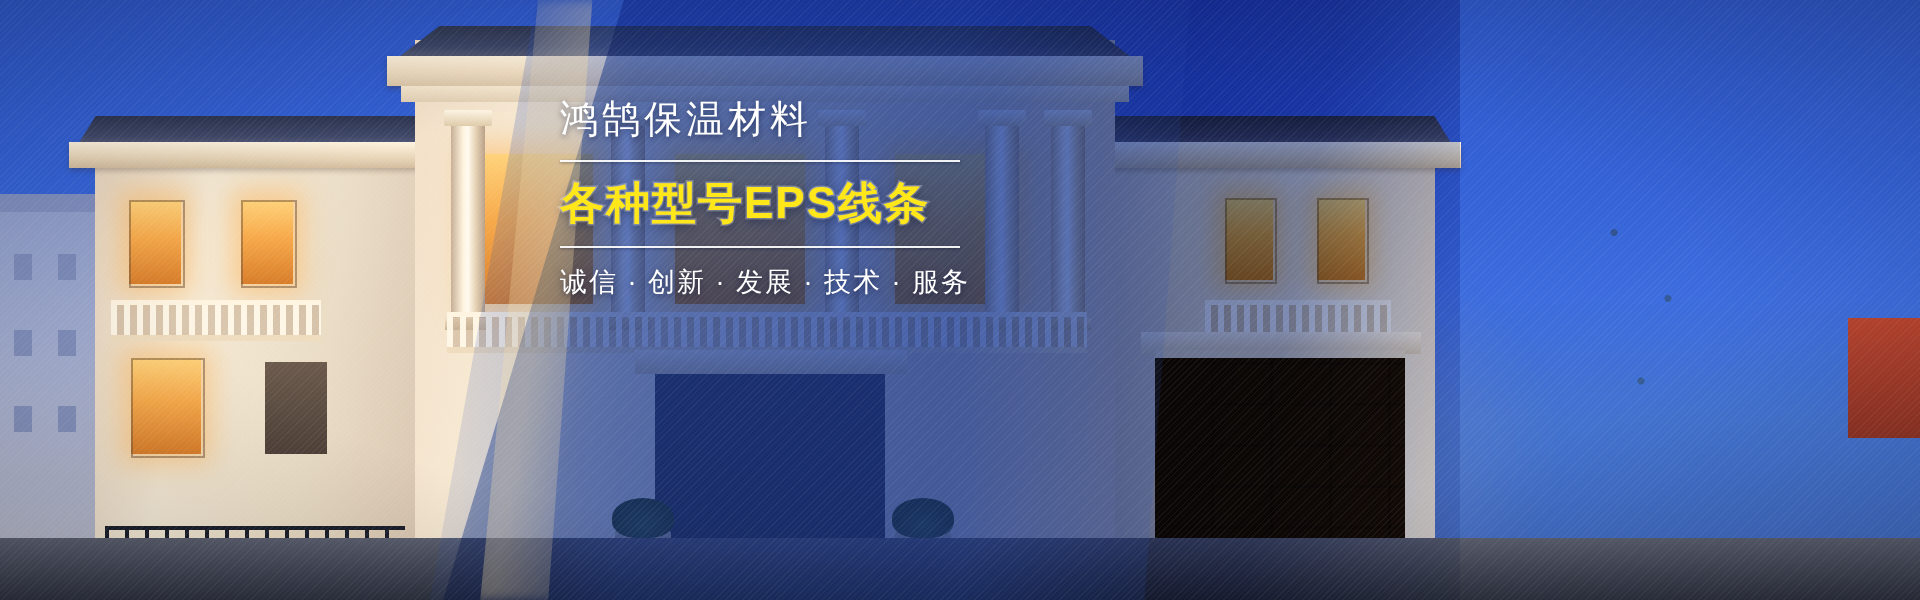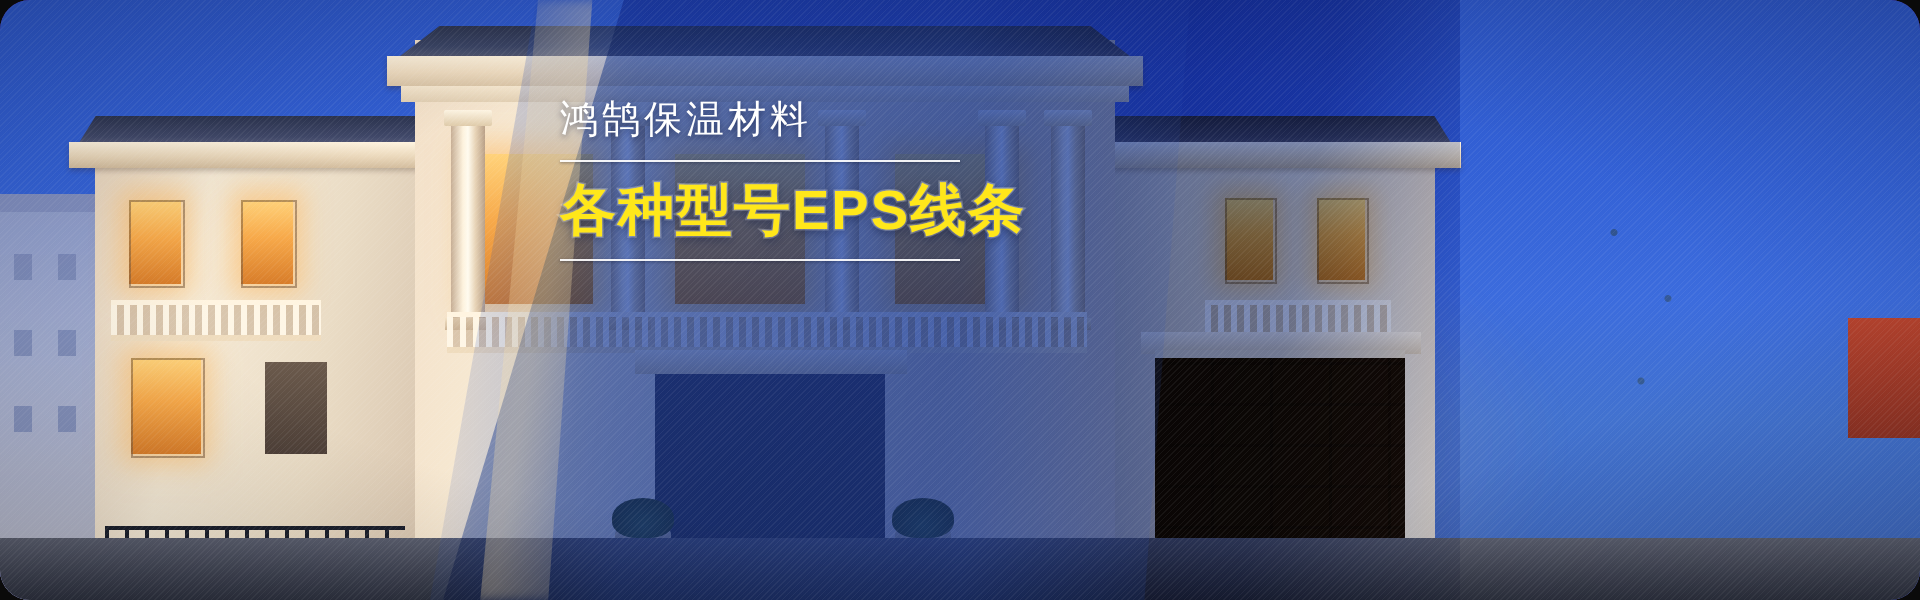--- a/index.html
+++ b/index.html
@@ -7,21 +7,20 @@
   }
   body {
     font-family: "Liberation Sans", "DejaVu Sans", sans-serif;
   }
   #banner {
     position: relative;
     width: 1920px;
     height: 600px;
     overflow: hidden;
     background: #4c1d95;
-    border-radius: 30px;
   }
 
   
   .sky {
     position: absolute; inset: 0;
     background:
       linear-gradient(180deg,
         #2d57c9 0%,
         #3361d6 28%,
         #3c6cdd 50%,
@@ -287,31 +286,30 @@
     height: 2px;
     background: rgba(255,255,255,0.92);
     margin: 16px 0 16px 0;
     width: 400px;
     box-shadow: 0 1px 3px rgba(0,10,40,.4);
   }
   .rule.lower { margin: 18px 0 16px 0; width: 400px; }
 
   .headline {
     color: #ffe71a;
-    font-size: 56px;
+    font-size: 44px;
     font-weight: 700;
     letter-spacing: 2px;
     line-height: 1.14;
     white-space: nowrap;
     -webkit-text-stroke: 3px rgba(255,255,255,0.28);
     paint-order: stroke fill;
     text-shadow:
        0 0 2px rgba(255,255,255,.45),
        0 3px 10px rgba(10,20,60,.55);
-    text-align: center;
   }
   .tagline {
     color: #ffffff;
     font-size: 27px;
     letter-spacing: 2px;
     font-weight: 400;
     white-space: nowrap;
     text-shadow: 0 2px 6px rgba(0,10,40,.55);
   }
   .vignette {
@@ -407,15 +405,16 @@
   <div class="beam"></div>
 
   <div class="texture"></div>
   <div class="vignette"></div>
 
   <div class="text-block">
     <div class="company-name">鸿鹄保温材料</div>
     <div class="rule"></div>
     <div class="headline">各种型号EPS线条</div>
     <div class="rule lower"></div>
+    <div class="tagline">诚信 · 创新 · 发展 · 技术 · 服务</div>
   </div>
 
 </div>
 
 </body></html>

